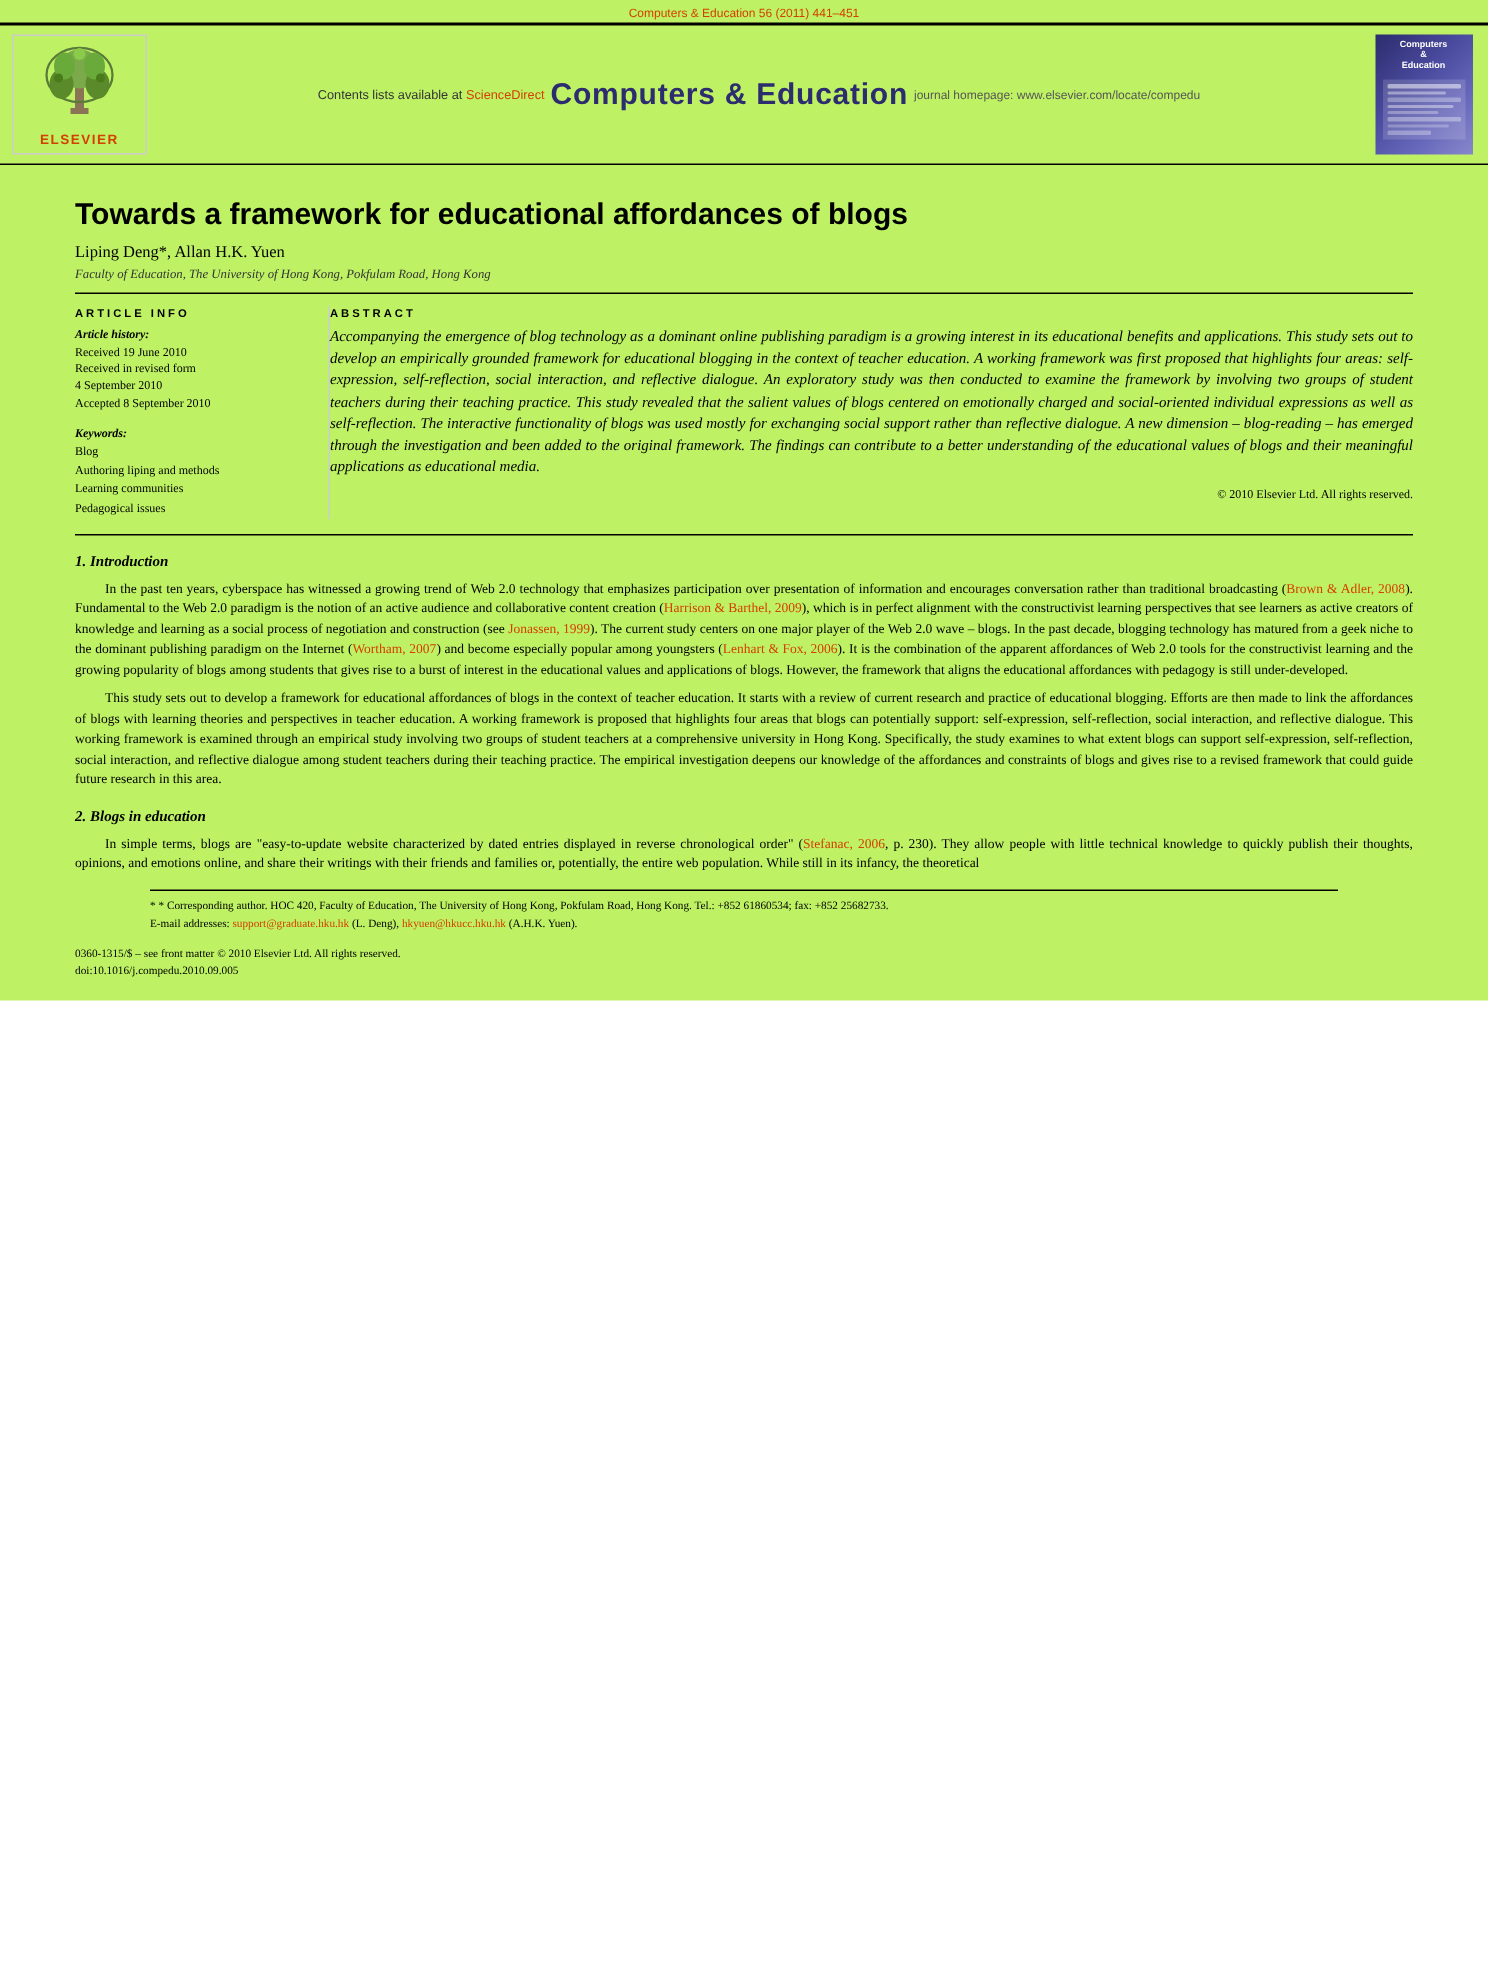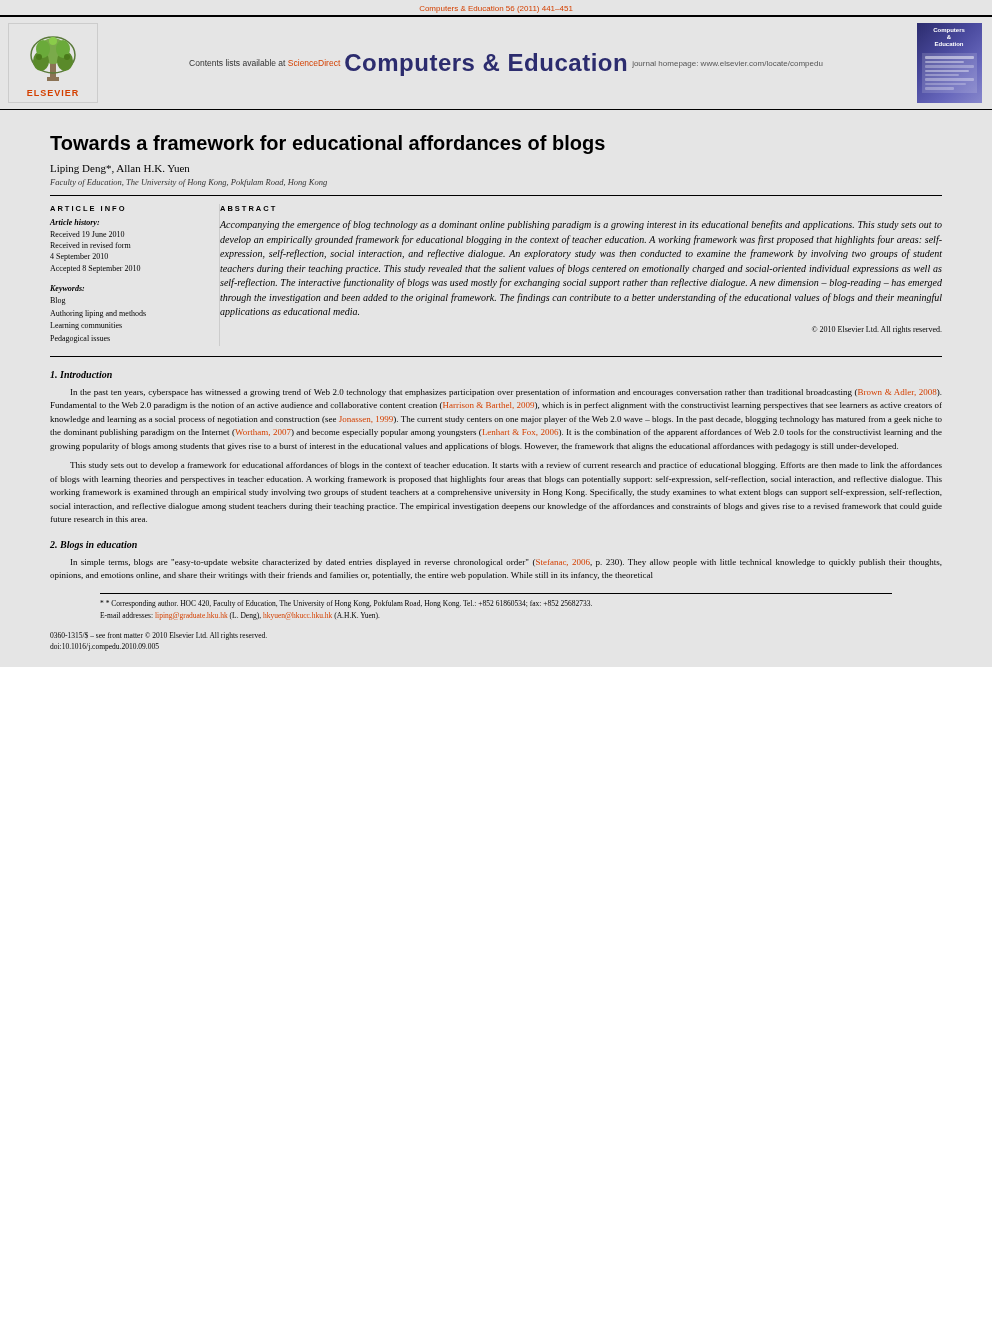--- a/index.html
+++ b/index.html
@@ -7,21 +7,21 @@
       background: #fff;
       font-family: 'Times New Roman', Times, serif;
       font-size: 9.5px;
       color: #000;
       width: 992px;
       min-height: 1323px;
     }
 
     .page-wrapper {
       width: 992px;
-      background: #e5e5e5;
+      background: #bef264;
       padding: 0;
     }
 
     
     .journal-citation-bar {
       text-align: center;
       font-size: 8px;
       color: #d44000;
       padding: 4px 0 2px 0;
       font-family: Arial, sans-serif;
@@ -35,21 +35,21 @@
       border-bottom: 1px solid #000;
       padding: 6px 8px;
       gap: 8px;
     }
 
     .elsevier-logo-box {
       width: 90px;
       display: flex;
       flex-direction: column;
       align-items: center;
-      justify-content: flex-end;
+      justify-content: space-between;
       border: 1px solid #ccc;
       padding: 4px;
       flex-shrink: 0;
     }
 
     .elsevier-brand {
       font-size: 9px;
       font-weight: bold;
       color: #d44000;
       margin-top: 3px;
@@ -71,21 +71,21 @@
       color: #333;
     }
 
     .sciencedirect-link {
       color: #d44000;
       font-family: Arial, sans-serif;
       font-size: 8.5px;
     }
 
     .journal-title-main {
-      font-size: 24px;
+      font-size: 20px;
       font-family: Arial, sans-serif;
       font-weight: bold;
       color: #2c2c6e;
       text-align: left;
       letter-spacing: 0.5px;
     }
 
     .journal-homepage {
       font-size: 8px;
       font-family: Arial, sans-serif;
@@ -374,21 +374,21 @@
       In simple terms, blogs are "easy-to-update website characterized by dated entries displayed in reverse chronological order" (<span class="inline-link">Stefanac, 2006</span>, p. 230). They allow people with little technical knowledge to quickly publish their thoughts, opinions, and emotions online, and share their writings with their friends and families or, potentially, the entire web population. While still in its infancy, the theoretical
     </div>
 
     <div class="page-footer">
       <div class="footnote-text">
         <span>* </span>
         <span>* Corresponding author. HOC 420, Faculty of Education, The University of Hong Kong, Pokfulam Road, Hong Kong. Tel.: +852 61860534; fax: +852 25682733.</span>
       </div>
       <div class="footnote-text">
         <span>E-mail addresses:</span>
-        <span class="inline-link">liping@graduate.hku.hk</span>
+        <span class="inline-link">support@graduate.hku.hk</span>
         <span>(L. Deng),</span>
         <span class="inline-link">hkyuen@hkucc.hku.hk</span>
         <span>(A.H.K. Yuen).</span>
       </div>
     </div>
 
     <div class="footer-bottom-bar">
       <div>0360-1315/$ – see front matter © 2010 Elsevier Ltd. All rights reserved.</div>
       <div>doi:10.1016/j.compedu.2010.09.005</div>
     </div>

